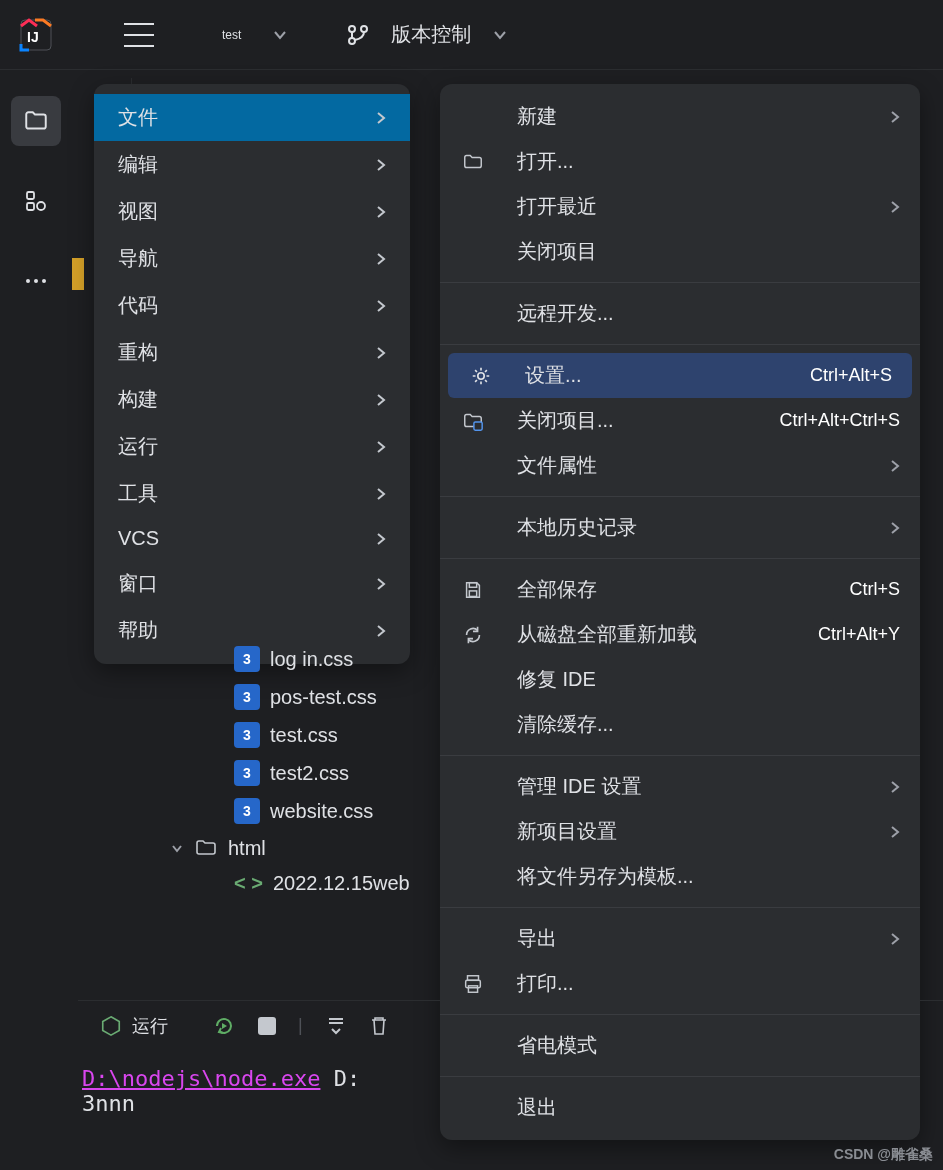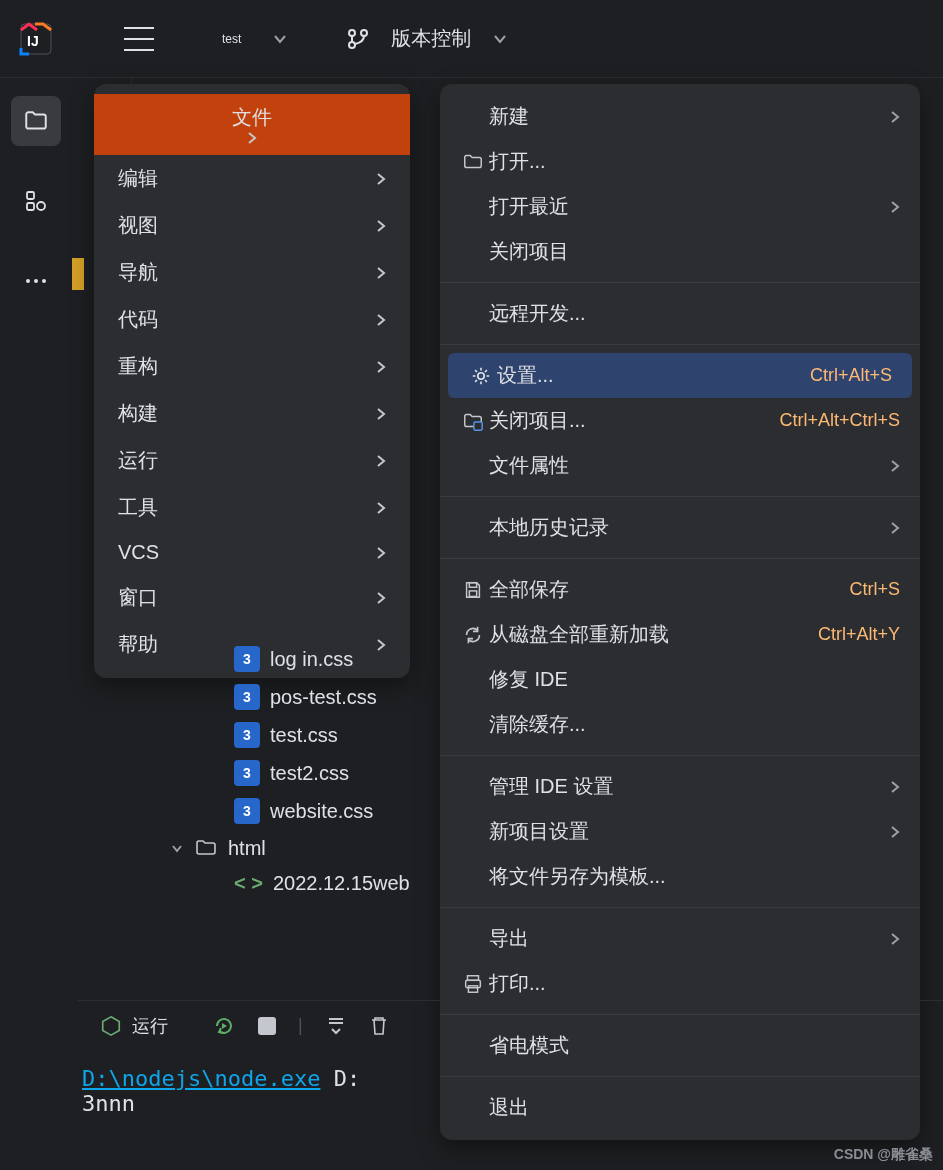--- a/index.html
+++ b/index.html
@@ -7,21 +7,21 @@
     background: #1e1f22;
     color: #dfe1e5;
     font-family: "Segoe UI", "Microsoft YaHei", sans-serif;
     font-size: 18px;
     width: 943px;
     height: 1170px;
     overflow: hidden;
     position: relative;
   }
   .topbar {
-    height: 78px;
+    height: 70px;
     display: flex;
     align-items: center;
     padding: 0 18px;
     gap: 30px;
     border-bottom: 1px solid #2b2d30;
   }
   .logo {
     width: 36px; height: 36px;
     display: flex; align-items: center; justify-content: center;
   }
@@ -64,40 +64,40 @@
     border-radius: 12px;
     padding: 10px 0;
     box-shadow: 0 8px 24px rgba(0,0,0,0.4);
   }
   .menu1-item {
     display: flex; align-items: center; justify-content: space-between;
     padding: 10px 24px;
     font-size: 20px;
     cursor: pointer;
   }
-  .menu1-item.sel { background: #c2410c; flex-direction: column; }
+  .menu1-item.sel { background: #0369a1; }
   .menu2 {
     position: absolute; top: 84px; left: 440px;
     width: 480px;
     background: #2b2d30;
     border-radius: 12px;
     padding: 10px 0;
     box-shadow: 0 8px 24px rgba(0,0,0,0.4);
   }
   .menu2-item {
     display: flex; align-items: center;
     padding: 9px 20px;
     font-size: 20px;
     cursor: pointer;
-    gap: 3px;
+    gap: 31px;
   }
   .menu2-item.sel { background: #2e436e; border-radius: 6px; margin: 0 8px; padding: 9px 20px; }
   .menu2-item .icon-slot { width: 26px; display: flex; justify-content: center; }
   .menu2-item .label { flex: 1; }
-  .menu2-item .shortcut { color: #fdba74; font-size: 18px; }
+  .menu2-item .shortcut { color: #ffffff; font-size: 18px; }
   .menu2-item .arrow { color: #9da0a8; }
   .sep { height: 1px; background: #3a3c40; margin: 8px 0; }
   .tree {
     position: absolute; top: 640px; left: 170px;
     font-size: 20px;
   }
   .tree-row { display: flex; align-items: center; gap: 10px; padding: 6px 0; }
   .tree-row.indent { margin-left: 64px; }
   .tree-row.folder { margin-left: 0; }
   .css-badge {
@@ -116,21 +116,21 @@
   .run-label { display: flex; align-items: center; gap: 10px; font-size: 18px; }
   .run-controls { display: flex; align-items: center; gap: 22px; margin-left: 20px; }
   .rerun { color: #5fad65; }
   .stop-sq { width: 18px; height: 18px; background: #c4c8ce; border-radius: 3px; }
   .terminal {
     position: absolute; top: 1060px; left: 78px; right: 0;
     font-family: Consolas, monospace;
     font-size: 22px;
     padding: 6px 4px;
   }
-  .term-link { color: #0ea5e9; text-decoration: underline; }
+  .term-link { color: #d946ef; text-decoration: underline; }
   .term-plain { color: #dfe1e5; }
   .watermark {
     position: absolute; right: 10px; bottom: 6px;
     color: #8a8d93; font-size: 14px; font-weight: bold;
   }
   svg { display: block; }
 </style>
 </head>
 <body>
 

